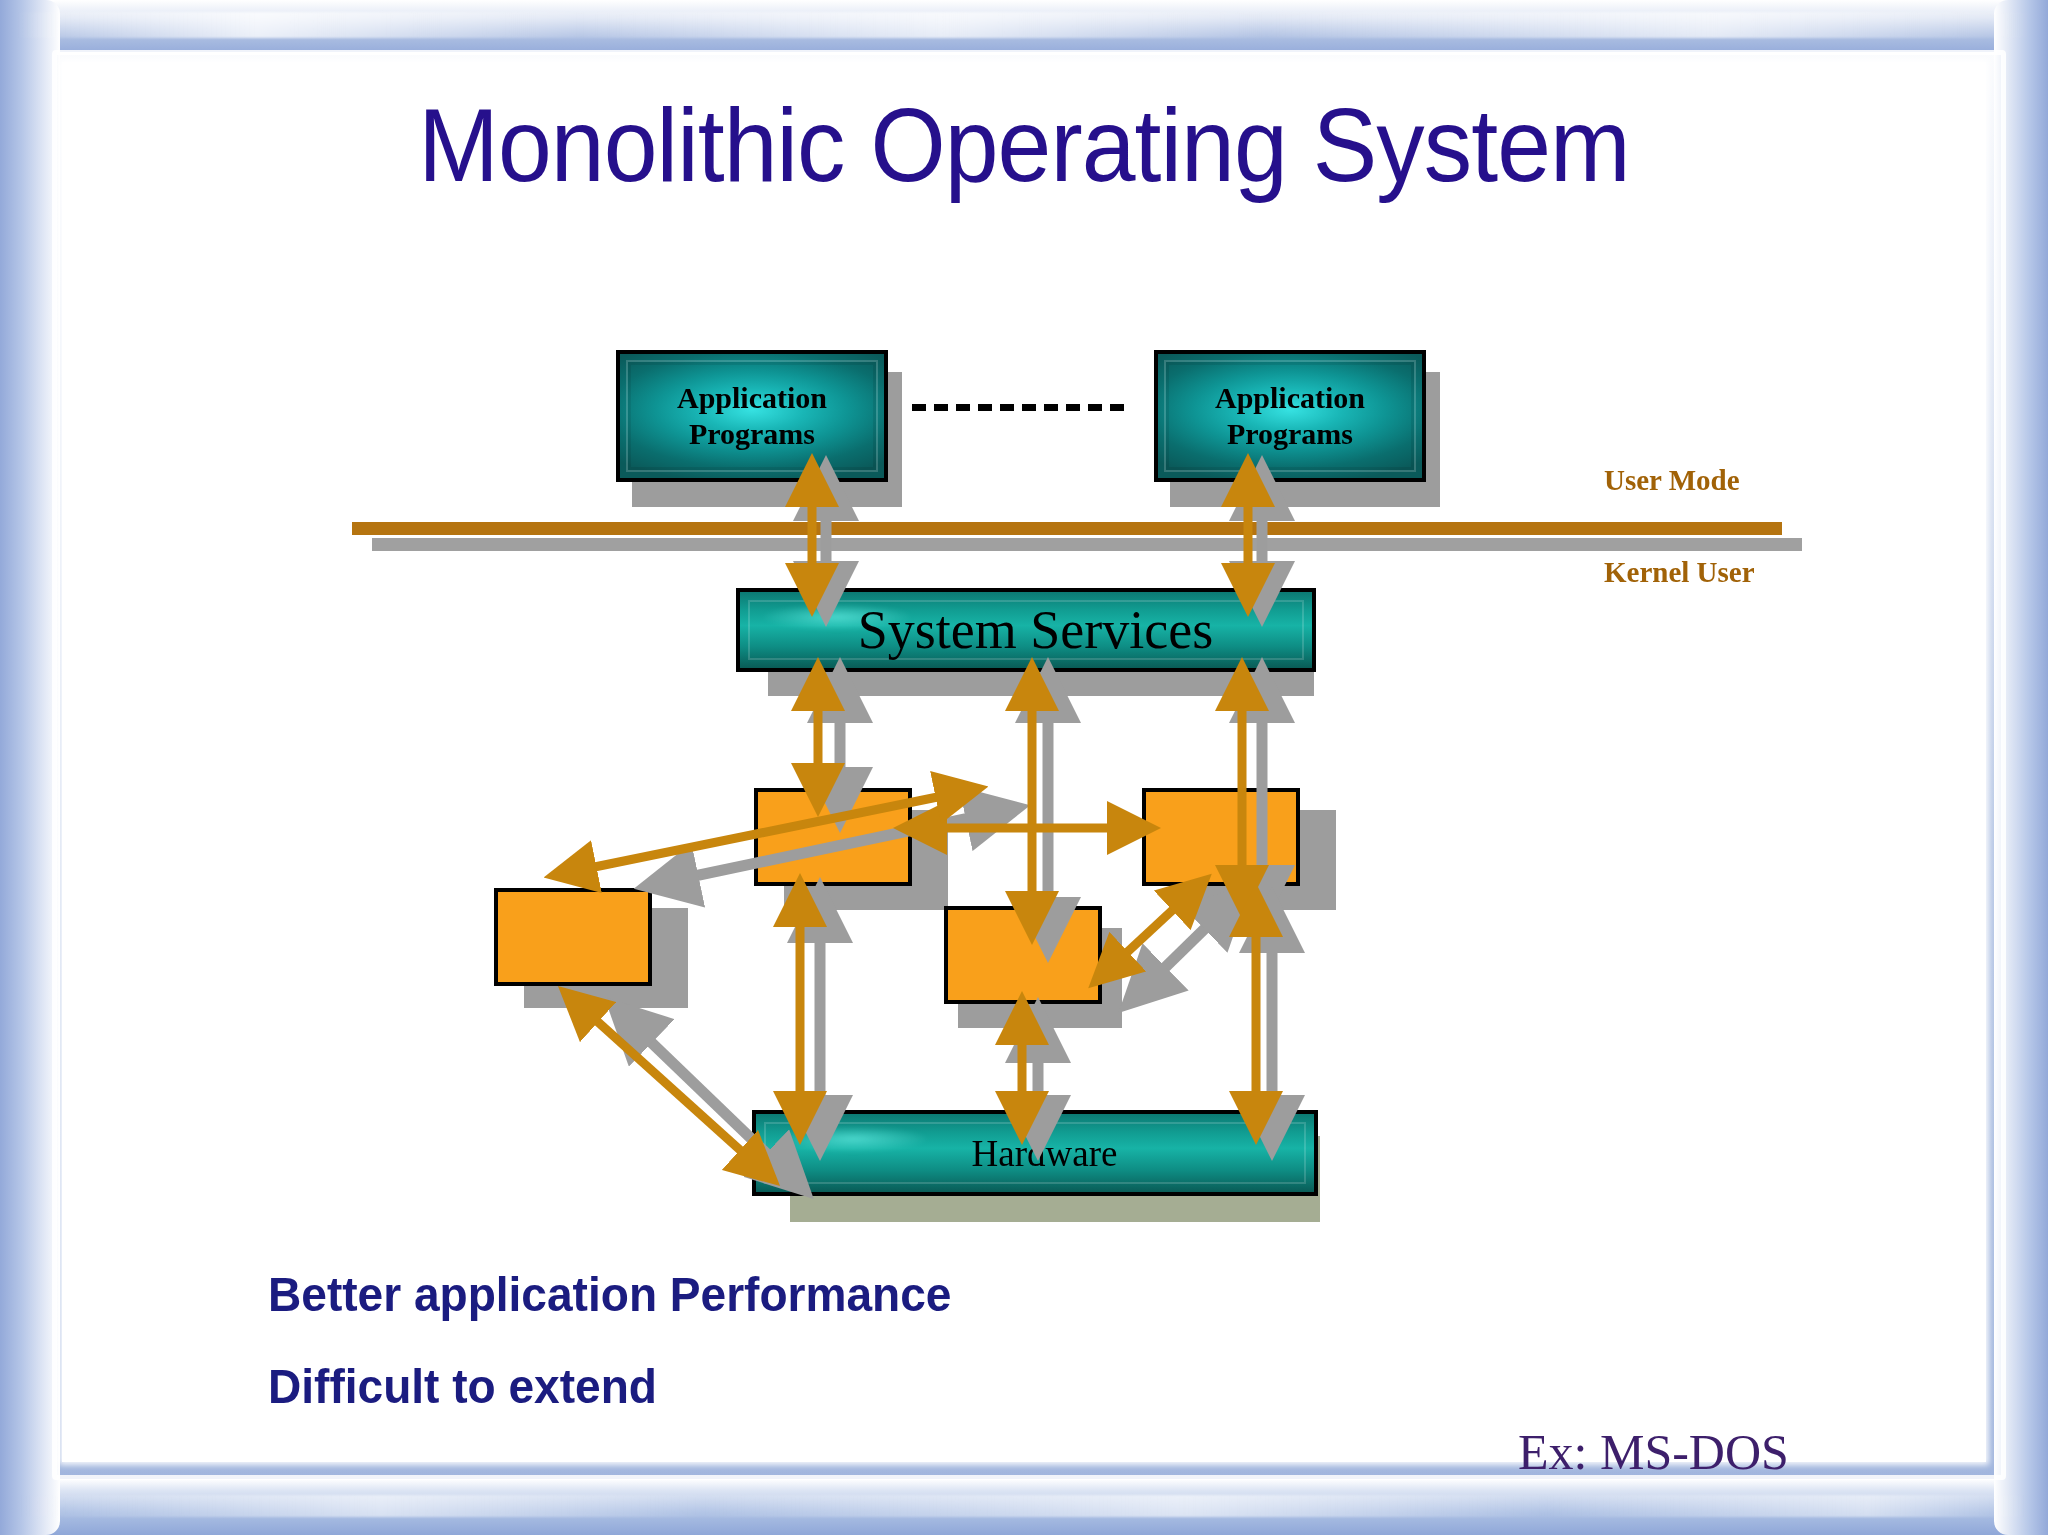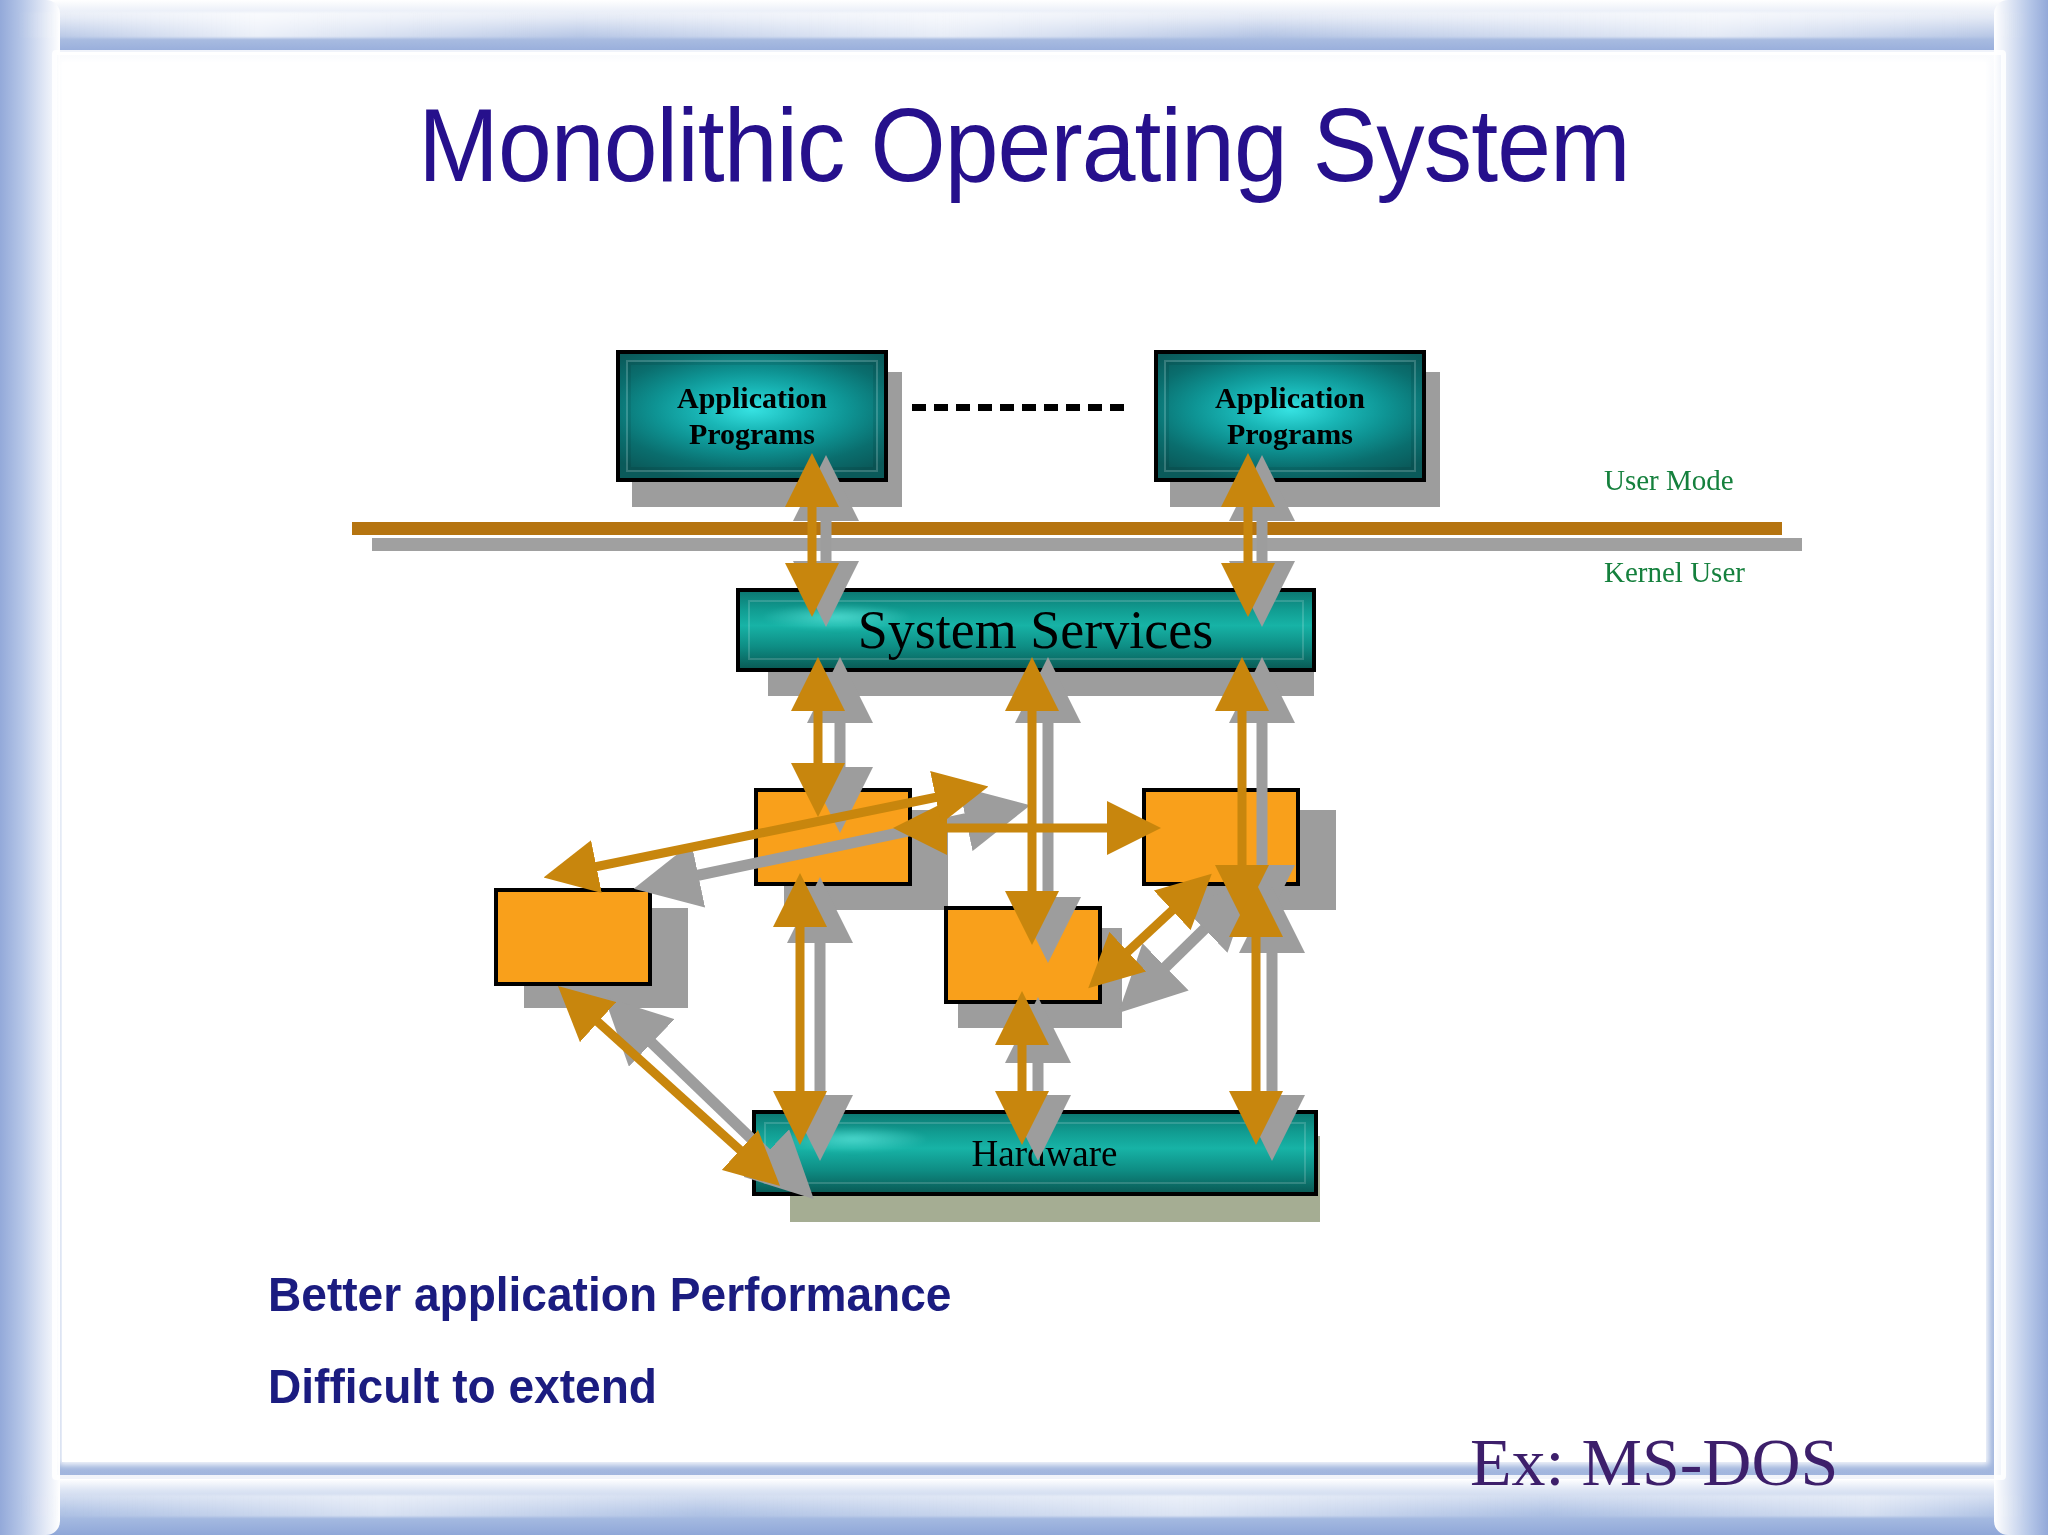--- a/index.html
+++ b/index.html
@@ -136,21 +136,21 @@
   
   .line-orange{
     position:absolute;background:#b57410;height:13px;
   }
   .line-gray{
     position:absolute;background:#a0a0a0;height:13px;
   }
   .mode-label{
     position:absolute;
     font-family:"Liberation Serif", serif;
-    font-size:29px;color:#15803d;white-space:nowrap;
+    font-size:29px;color:#a16207;white-space:nowrap;font-weight:bold;
   }
 
   
   .dashed{
     position:absolute;height:0;
     border-top:7px dashed #000;
   }
 
   
   .arrow-layer{position:absolute;left:0;top:0;width:2048px;height:1535px;pointer-events:none;}
@@ -158,21 +158,21 @@
   
   .bullet{
     position:absolute;
     font-family:"Liberation Sans", sans-serif;
     font-weight:bold;font-size:49px;color:#1b1c80;white-space:nowrap;
     transform:scaleX(0.94);transform-origin:left center;
   }
   .example{
     position:absolute;
     font-family:"Liberation Serif", serif;
-    font-size:68px;color:#3d1f6b;white-space:nowrap;
+    font-size:50px;color:#3d1f6b;white-space:nowrap;margin-left:48px;
   }
 </style>
 </head>
 <body>
 
 <div class="slide">
 
   <div class="frame-outer"></div>
   <div class="frame-band-top"></div>
   <div class="frame-band-bottom"></div>

